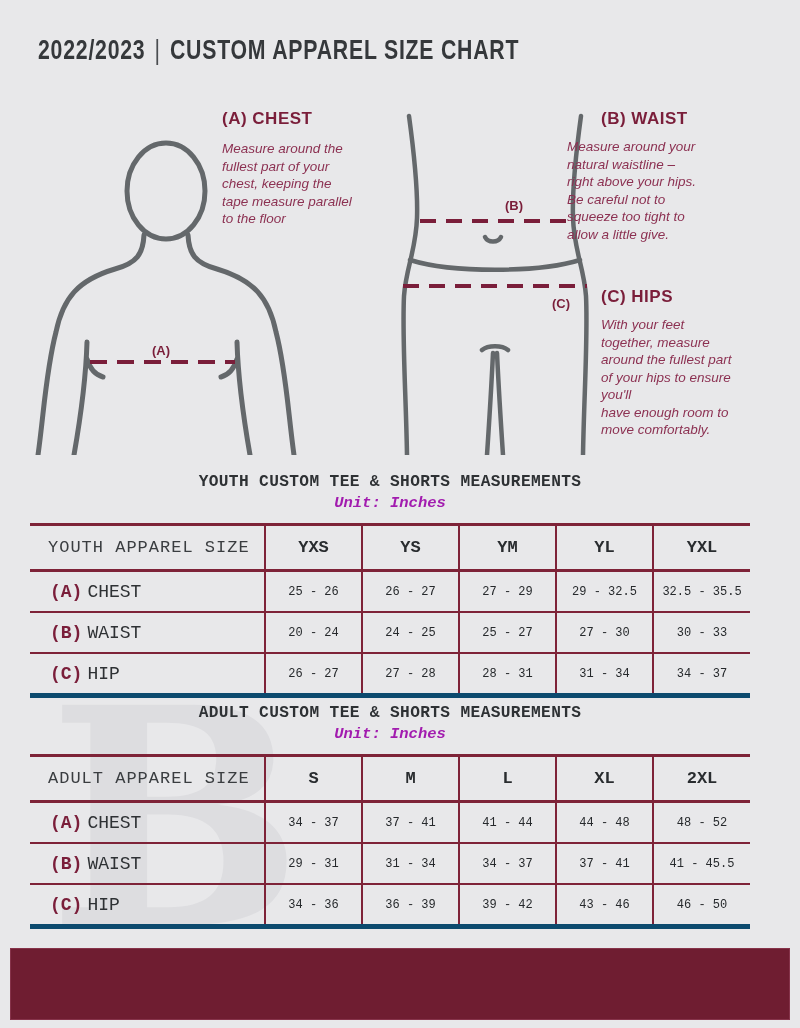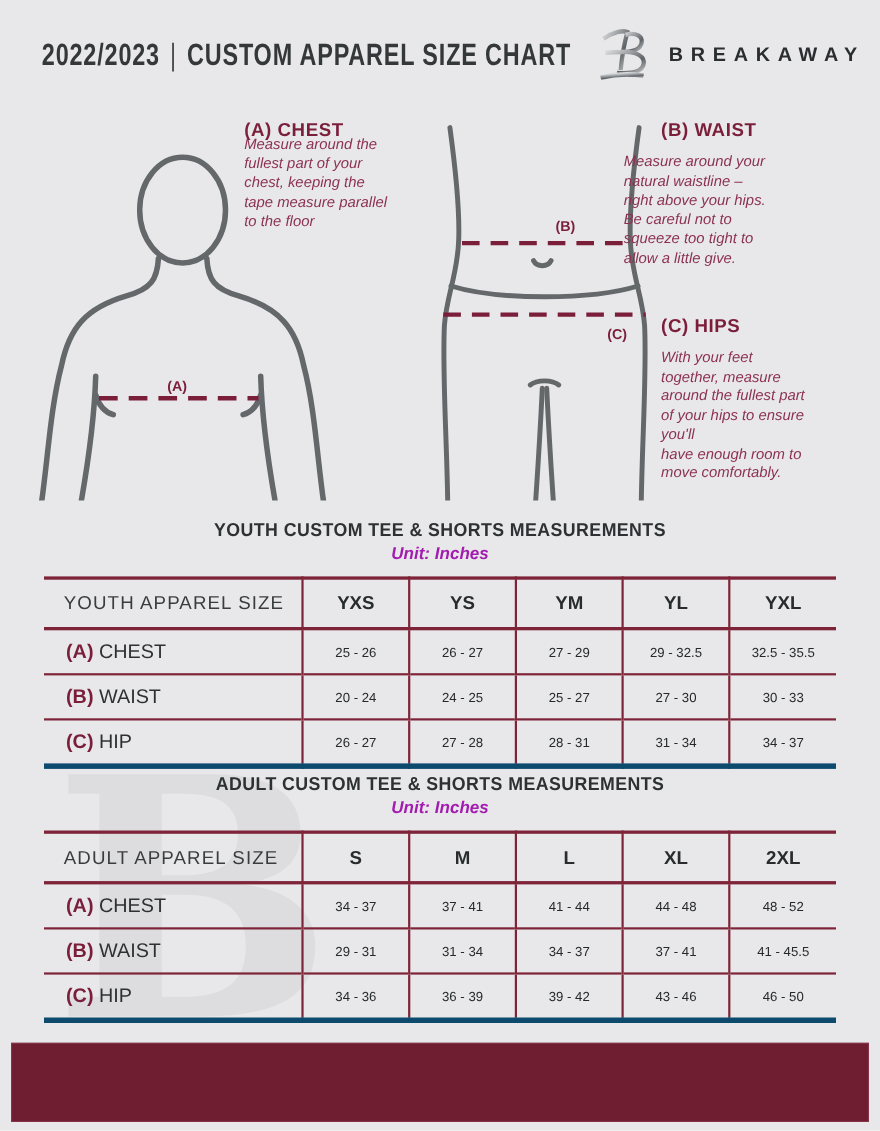--- a/index.html
+++ b/index.html
@@ -38,21 +38,21 @@
     letter-spacing:0.5px; color:#7a1e3a;
   }
   .instr-body {
     position:absolute; z-index:2; font-size:13.5px; font-style:italic;
     font-weight:500; color:#8c3152; line-height:17.5px; white-space:pre-line;
   }
   .fig-label {
     position:absolute; z-index:2; font-size:13px; font-weight:bold; color:#7a1e3a;
   }
   
-  .section { position:absolute; left:40px; width:720px; z-index:1; }
+  .section { position:absolute; left:30px; width:720px; z-index:1;font-family:Liberation Mono, monospace; }
   .sec-title {
     text-align:center; font-size:17px; font-weight:bold;
     letter-spacing:0.4px; color:#2e3134; transform:scaleX(0.95);
   }
   .sec-sub {
     text-align:center; font-size:15.5px; font-style:italic; font-weight:600;
     color:#a21caf; margin-top:3px;
   }
   table.size-table {
     border-collapse:collapse; width:720px; margin-top:11px;
@@ -82,39 +82,20 @@
 <body>
 
 <div class="page">
 
   <div class="watermark">B</div>
 
   <div class="header-title">
     <span>2022/2023</span><span class="sep">|</span><span>CUSTOM APPAREL SIZE CHART</span>
   </div>
 
-  <div class="logo-wrap">
-    <svg width="52" height="54" viewBox="0 0 60 60">
-      <defs>
-        <linearGradient id="mg" x1="0" y1="0" x2="1" y2="1">
-          <stop offset="0" stop-color="#d9dadc"></stop>
-          <stop offset="0.35" stop-color="#9a9da1"></stop>
-          <stop offset="0.65" stop-color="#5f6266"></stop>
-          <stop offset="1" stop-color="#c7c8cb"></stop>
-        </linearGradient>
-      </defs>
-      <g fill="none" stroke="url(#mg)" stroke-width="4.5">
-        <path d="M 10,14 C 20,7 30,5 35,7 C 31,22 29,36 28,47"></path>
-        <path d="M 33,10 C 45,7 51,12 50,18 C 49,25 40,28 29,28"></path>
-        <path d="M 12,29 C 18,28 24,28 29,28 C 45,27 54,33 52,41 C 50,49 38,51 24,50"></path>
-        <path d="M 7,55 C 23,51 40,51 52,53" stroke-width="5"></path>
-      </g>
-    </svg>
-    <span class="brand">BREAKAWAY</span>
-  </div>
 
   <svg class="fig" style="left:20px; top:105px;" width="290" height="350" viewBox="0 0 290 350">
     <g fill="none" stroke="#64686b" stroke-width="5" stroke-linecap="round">
       <ellipse cx="146" cy="86" rx="39" ry="48"></ellipse>
       <path d="M 124,130 C 123,149 117,158 95,164 C 58,175 43,193 36,227 C 26,265 24,307 18,350"></path>
       <path d="M 168,130 C 169,149 175,158 197,164 C 234,175 249,193 256,227 C 266,265 268,307 274,350"></path>
       <path d="M 67,237 C 66,272 61,310 54,350"></path>
       <path d="M 67,254 C 70,264 76,270 83,272"></path>
       <path d="M 217,237 C 218,272 223,310 230,350"></path>
       <path d="M 217,254 C 214,264 208,270 201,272"></path>
@@ -134,21 +115,21 @@
     </g>
     <line x1="30" y1="111" x2="178" y2="111" stroke="#7a1e3a" stroke-width="4" stroke-dasharray="16 10"></line>
     <line x1="13" y1="176" x2="197" y2="176" stroke="#7a1e3a" stroke-width="4" stroke-dasharray="16 10"></line>
   </svg>
 
   <span class="fig-label" style="left:152px; top:343px;">(A)</span>
   <span class="fig-label" style="left:505px; top:198px;">(B)</span>
   <span class="fig-label" style="left:552px; top:296px;">(C)</span>
 
   <div class="instr-heading" style="left:222px; top:109px;">(A) CHEST</div>
-  <div class="instr-body" style="left:222px; top:122px; width:195px;">Measure around the
+  <div class="instr-body" style="left:222px; top:140px; width:195px;">Measure around the
 fullest part of your
 chest, keeping the
 tape measure parallel
 to the floor</div>
 
   <div class="instr-heading" style="left:601px; top:109px;">(B) WAIST</div>
   <div class="instr-body" style="left:567px; top:138px; width:195px;">Measure around your
 natural waistline –
 right above your hips.
 Be careful not to

